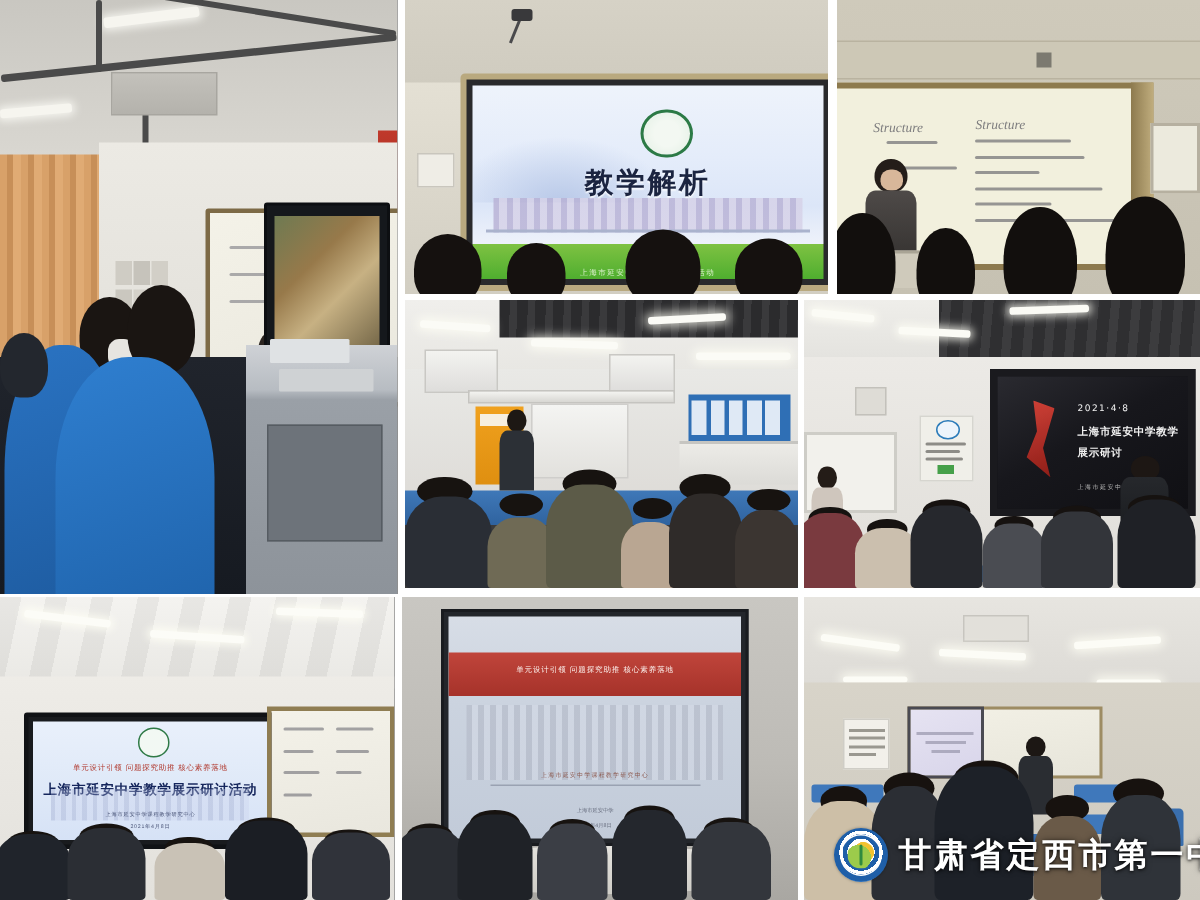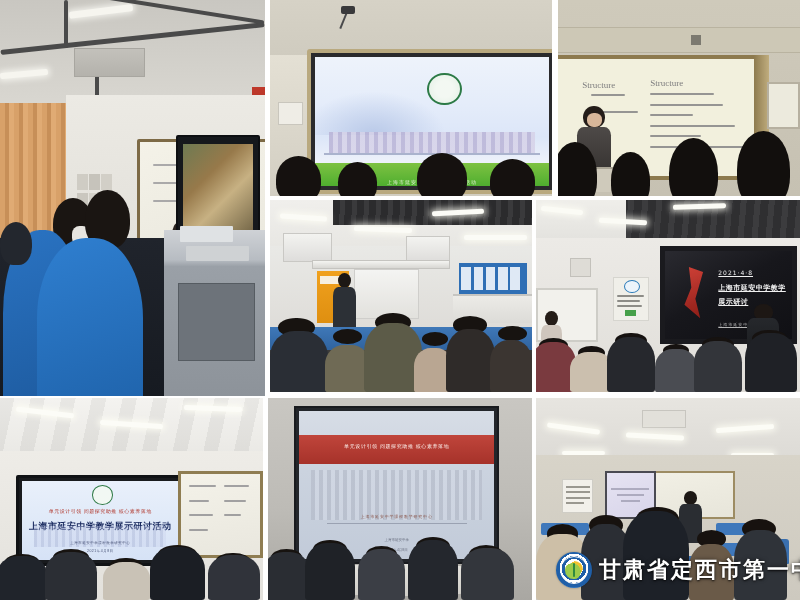--- a/index.html
+++ b/index.html
@@ -138,21 +138,21 @@
   
   #p3 .wall{position:absolute;inset:0;background:linear-gradient(180deg,#cfcabb,#c6c1b2);}
   #p3 .band{position:absolute;left:0;top:14%;right:0;height:12%;background:#cdc8b6;border-top:1px solid #b9b3a0;border-bottom:1px solid #b9b3a0;}
   #p3 .clip{position:absolute;left:55%;top:18%;width:4%;height:5%;background:#7c7a70;}
   #p3 .wbframe{
     position:absolute;left:-4%;top:28%;width:88%;height:60%;
     background:#f2f0dd;border:4px solid #8d7a4e;
   }
   #p3 .wbedge{position:absolute;left:81%;top:28%;width:6%;height:60%;background:linear-gradient(90deg,#8d7a4e,#c0ad7e);}
   #p3 .note{position:absolute;height:2px;background:#5d5d66;border-radius:1px;opacity:.62;}
-  #p3 .noteword{position:absolute;color:#4a4a55;font-size:6px;white-space:nowrap;opacity:.7;font-family:"Liberation Serif",serif;}
+  #p3 .noteword{position:absolute;color:#4a4a55;font-size:6px;font-style:italic;white-space:nowrap;opacity:.7;font-family:"Liberation Serif",serif;}
   #p3 .speaker-p{position:absolute;left:8%;top:54%;width:14%;height:32%;}
   #p3 .speaker-p .head{position:absolute;left:18%;top:0;width:64%;height:36%;background:#241d19;border-radius:50% 50% 44% 44%;}
   #p3 .speaker-p .face{position:absolute;left:28%;top:12%;width:44%;height:22%;background:#d8b79a;border-radius:45%;}
   #p3 .speaker-p .body{position:absolute;left:0;top:34%;width:100%;height:66%;background:linear-gradient(180deg,#4e4a48,#383533);border-radius:20% 20% 0 0;}
   #p3 .lectern{position:absolute;left:2%;bottom:2%;width:24%;height:12%;background:#cfcabb;border-top:2px solid #a9a495;}
   #p3 .board2{position:absolute;right:0;top:42%;width:12%;height:22%;background:#eceadd;border:2px solid #b6b0a0;}
   #p3 .heads{position:absolute;left:0;bottom:0;right:0;height:24%;}
   #p3 .heads i{position:absolute;bottom:-26%;background:#120f0d;border-radius:50% 50% 40% 40%;display:block;}
 
   
@@ -186,21 +186,21 @@
     position:absolute;left:47%;top:24%;width:48%;height:46%;
     background:#0f0f12;border:5px solid #1a1a1e;
   }
   #p5 .scr{position:absolute;inset:0;background:linear-gradient(150deg,#2a2a30 0%,#17171c 45%,#101014 100%);overflow:hidden;}
   #p5 .scr .ribbon{
     position:absolute;left:14%;top:18%;width:16%;height:58%;
     background:linear-gradient(160deg,#e2453a,#9b1f18);
     clip-path:polygon(30% 0,100% 10%,62% 62%,86% 100%,8% 74%,42% 40%);
     opacity:.9;filter:blur(0.4px);
   }
-  #p5 .scr .line{position:absolute;left:42%;text-align:right;color:#f0f0f0;white-space:nowrap;font-family:"DejaVu Sans","Liberation Sans",sans-serif;text-decoration:underline;}
+  #p5 .scr .line{position:absolute;left:42%;text-align:right;color:#f0f0f0;white-space:nowrap;font-family:"DejaVu Sans","Liberation Sans",sans-serif;}
   #p5 .scr .l1{top:20%;font-size:6px;letter-spacing:1px;}
   #p5 .scr .l2{top:36%;font-size:7px;font-weight:bold;letter-spacing:.5px;}
   #p5 .scr .l3{top:52%;font-size:7px;font-weight:bold;letter-spacing:.5px;}
   #p5 .scr .l4{top:80%;font-size:4px;color:#b6b6b6;letter-spacing:1px;}
   #p5 .wbd{position:absolute;left:0;top:46%;width:22%;height:26%;background:#f2f1ec;border:2px solid #cecdc7;}
   #p5 .plaque{position:absolute;left:29%;top:40%;width:13%;height:22%;background:#f0efe9;border:1px solid #d6d5cf;}
   #p5 .plaque .em{position:absolute;left:30%;top:6%;width:40%;height:26%;border:1.5px solid #2b7bb9;border-radius:50%;background:#ecf4fb;}
   #p5 .plaque .tl{position:absolute;left:10%;height:2px;background:#8d8c87;border-radius:1px;}
   #p5 .plaque .grn{position:absolute;left:32%;top:76%;width:34%;height:14%;background:#46a04a;}
   #p5 .vent{position:absolute;left:13%;top:30%;width:7%;height:9%;background:#dedcd6;border:1px solid #c3c1bb;}
@@ -385,20 +385,21 @@
       <div class="projarm"></div>
       <div class="proj"></div>
       <div class="speaker"></div>
 
       <div class="tvframe">
         <div class="slide">
           <div class="hill"></div>
           <div class="colonnade"></div>
           <div class="base"></div>
           <div class="emblem"></div>
+          <div class="slide-title">教学解析</div>
           <div class="slide-foot">上海市延安中学教学展示研讨活动</div>
         </div>
       </div>
 
       <div class="heads">
         <i style="left:2%;width:16%;height:150%;"></i>
         <i style="left:24%;width:14%;height:130%;"></i>
         <i style="left:52%;width:18%;height:160%;"></i>
         <i style="left:78%;width:16%;height:140%;"></i>
       </div>

